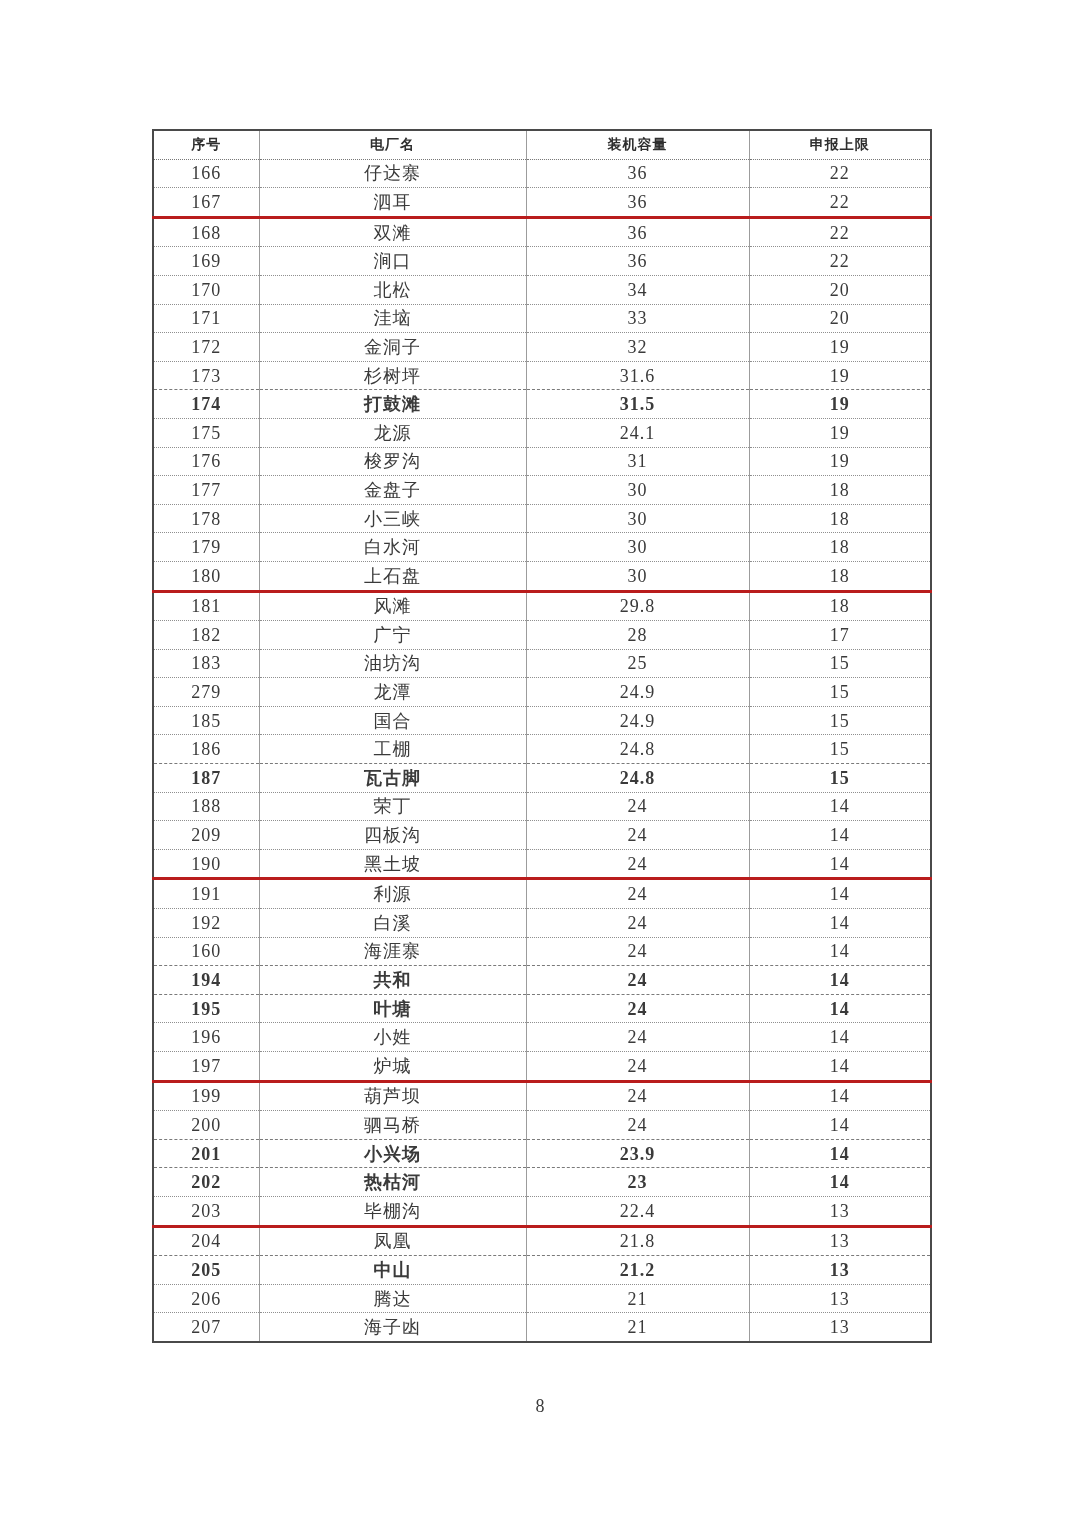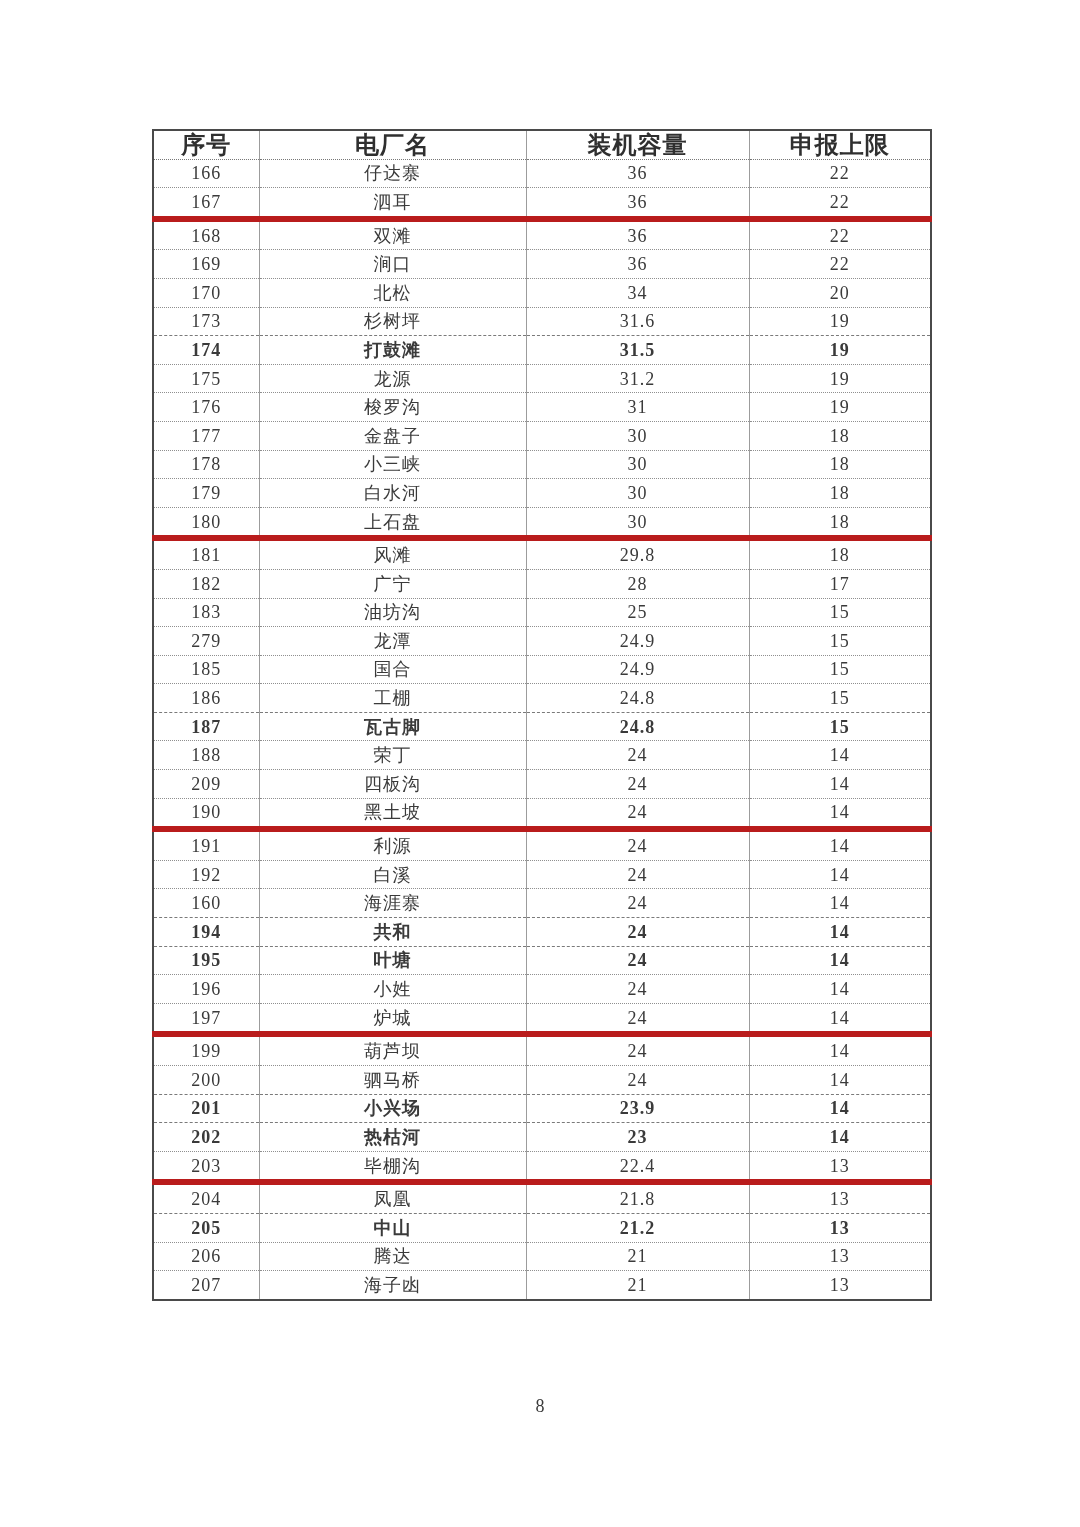--- a/index.html
+++ b/index.html
@@ -41,36 +41,36 @@
     border-right: 1px solid #9c9c9c;
     border-top: 1px dotted #8f8f8f;
     border-bottom: 1px dotted #8f8f8f;
     color: #3a3a3a;
     letter-spacing: 1px;
     white-space: nowrap;
     overflow: hidden;
   }
   table.plants-table th {
     font-weight: bold;
-    font-size: 24px;
+    font-size: 14px;
     color: #2f2f2f;
     border-bottom: 1px dotted #777777;
   }
   
   table.plants-table {
     border: 2px solid #4a4a4a;
   }
   table.plants-table tr > *:first-child { border-left: 2px solid #4a4a4a; }
   table.plants-table tr > *:last-child  { border-right: 2px solid #4a4a4a; }
   table.plants-table thead tr > * { border-top: 2px dotted #555555; }
   table.plants-table tbody tr:last-child > * { border-bottom: 2px solid #4a4a4a; }
 
   
   table.plants-table tr.thick-top > * {
-    border-top: 6px solid #b91c1c;
+    border-top: 3px solid #b91c1c;
   }
   
   table.plants-table tr.dashed-top > * {
     border-top: 1px dashed #7a7a7a;
     font-weight: bold;
   }
 
   .page-number {
     position: absolute;
     left: 0;
@@ -126,35 +126,47 @@
           <td>36</td>
           <td>22</td>
         </tr>
         <tr>
           <td>170</td>
           <td>北松</td>
           <td>34</td>
           <td>20</td>
         </tr>
         <tr>
+          <td>171</td>
+          <td>洼垴</td>
+          <td>33</td>
+          <td>20</td>
+        </tr>
+        <tr>
+          <td>172</td>
+          <td>金洞子</td>
+          <td>32</td>
+          <td>19</td>
+        </tr>
+        <tr>
           <td>173</td>
           <td>杉树坪</td>
           <td>31.6</td>
           <td>19</td>
         </tr>
         <tr class="dashed-top">
           <td>174</td>
           <td>打鼓滩</td>
           <td>31.5</td>
           <td>19</td>
         </tr>
         <tr>
           <td>175</td>
           <td>龙源</td>
-          <td>31.2</td>
+          <td>24.1</td>
           <td>19</td>
         </tr>
         <tr>
           <td>176</td>
           <td>梭罗沟</td>
           <td>31</td>
           <td>19</td>
         </tr>
         <tr>
           <td>177</td>

